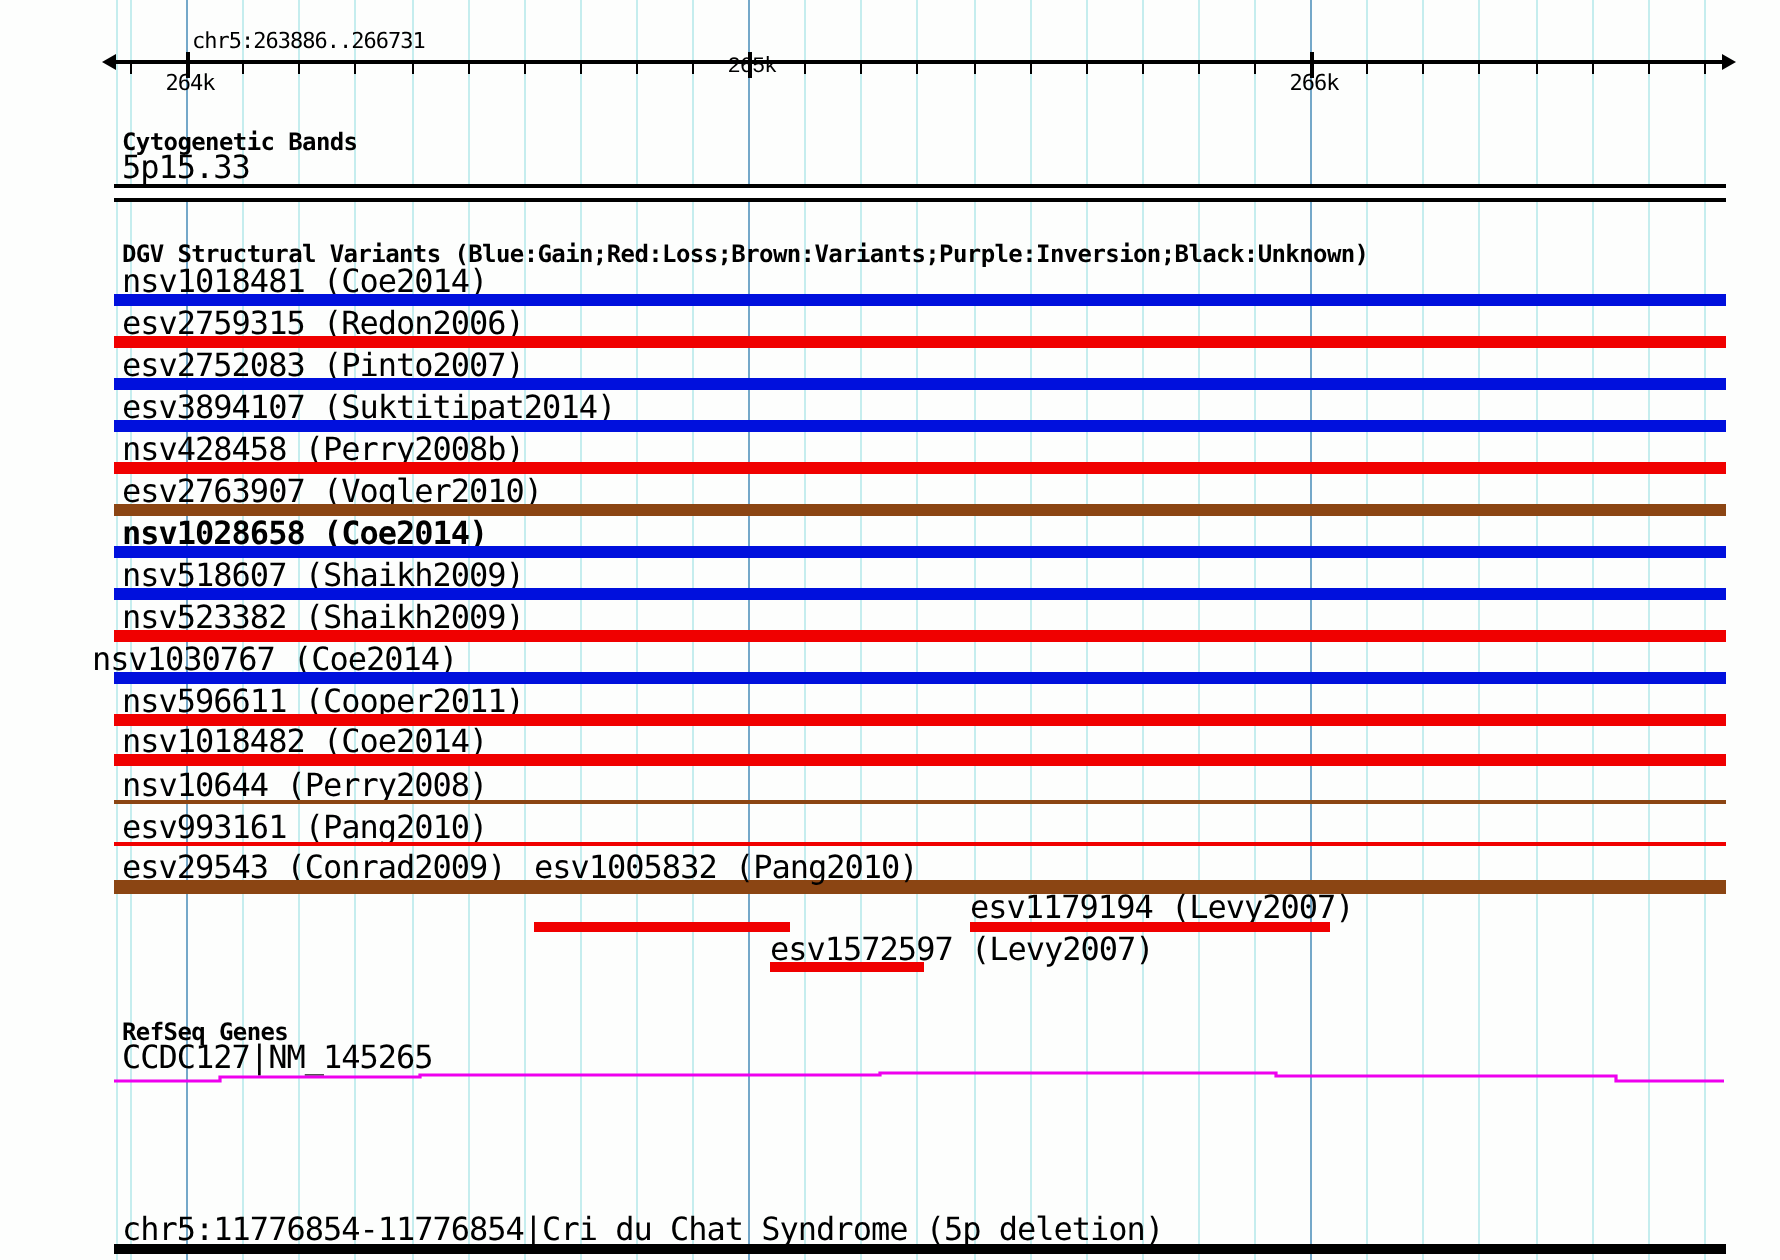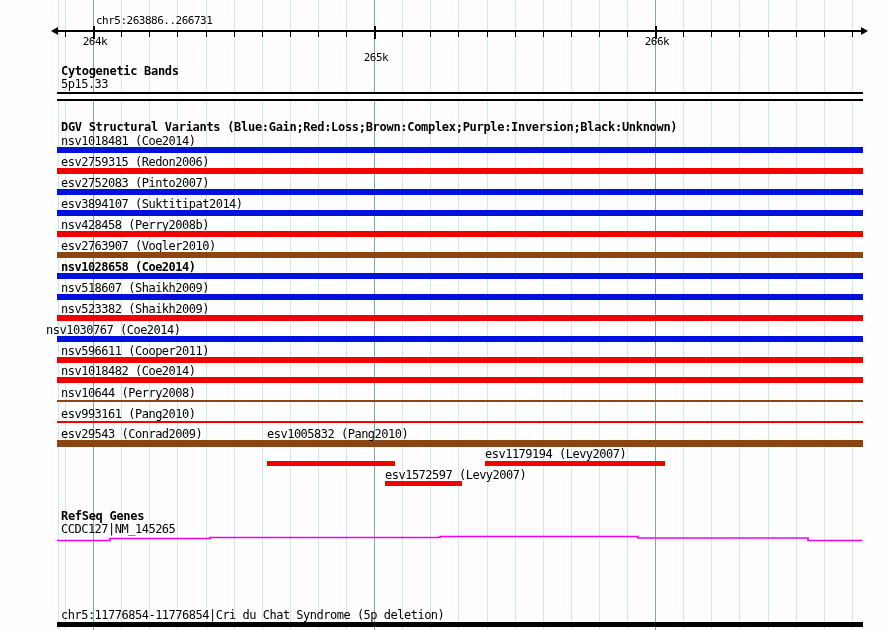--- a/index.html
+++ b/index.html
@@ -14,21 +14,21 @@
   .txt{position:absolute;white-space:pre;font-size:11px;line-height:12px;letter-spacing:-0.5px;}
   .section-title{position:absolute;font-weight:bold;font-size:12px;line-height:13px;letter-spacing:-0.3px;white-space:pre;}
   .ruler-line{position:absolute;background:#000;}
   .tick{position:absolute;background:#000;}
   .tick-label{position:absolute;font-size:11px;line-height:12px;letter-spacing:-0.5px;transform:translateX(-50%);}
   .arrow{position:absolute;width:0;height:0;}
   .arrow.left{border-top:4px solid transparent;border-bottom:4px solid transparent;border-right:7px solid #000;}
   .arrow.right{border-top:4px solid transparent;border-bottom:4px solid transparent;border-left:7px solid #000;}
   .band-box{position:absolute;background:#ffffff;border-top:2px solid #000;border-bottom:2px solid #000;box-sizing:border-box;}
   .feature-bar{position:absolute;}
-  .feature-label{position:absolute;font-size:12px;line-height:12px;letter-spacing:-0.5px;white-space:pre;cursor:pointer;}
+  .feature-label{position:absolute;font-size:16px;line-height:12px;letter-spacing:-0.5px;white-space:pre;cursor:pointer;}
   #gene-svg{position:absolute;left:0;top:0;pointer-events:none;}
 </style>
 </head>
 <body>
 
 <div id="screen">
   <div id="gridlines">
       <div class="gridline boundary" style="left: 58px;"></div>
       <div class="gridline minor" style="left: 65px;"></div>
       <div class="gridline minor" style="left: 93px;"></div>
@@ -94,32 +94,32 @@
       <div class="tick" style="left: 683px; top: 32px; width: 1px; height: 5px;"></div>
       <div class="tick" style="left: 711px; top: 32px; width: 1px; height: 5px;"></div>
       <div class="tick" style="left: 739px; top: 32px; width: 1px; height: 5px;"></div>
       <div class="tick" style="left: 768px; top: 32px; width: 1px; height: 5px;"></div>
       <div class="tick" style="left: 796px; top: 32px; width: 1px; height: 5px;"></div>
       <div class="tick" style="left: 824px; top: 32px; width: 1px; height: 5px;"></div>
       <div class="tick" style="left: 852px; top: 32px; width: 1px; height: 5px;"></div>
       <div class="tick" style="left: 93px; top: 26px; width: 2px; height: 13px;"></div>
       <div class="tick-label" style="left: 95px; top: 36px;">264k</div>
       <div class="tick" style="left: 374px; top: 26px; width: 2px; height: 13px;"></div>
-      <div class="tick-label" style="left: 376px; top: 52px;">265k</div>
+      <div class="tick-label" style="left: 376px; top: 28px; font-family: Liberation Mono, monospace;">265k</div>
       <div class="tick" style="left: 655px; top: 26px; width: 2px; height: 13px;"></div>
       <div class="tick-label" style="left: 657px; top: 36px;">266k</div>
     </div>
 
   <div class="section-title" style="left:61px;top:65px;">Cytogenetic Bands</div>
   <div id="cytobands-track">
       <div class="feature-label" style="left: 61px; top: 78px;">5p15.33</div>
       <div class="band-box" style="left: 57px; top: 92px; width: 806px; height: 9px;"></div>
     </div>
 
-  <div class="section-title" style="left:61px;top:121px;">DGV Structural Variants (Blue:Gain;Red:Loss;Brown:Complex;Purple:Inversion;Black:Unknown)</div>
+  <div class="section-title" style="left:61px;top:121px;">DGV Structural Variants (Blue:Gain;Red:Loss;Brown:Variants;Purple:Inversion;Black:Unknown)</div>
   <div id="dgv-track">
       <div class="feature-label" style="left: 61px; top: 135px;">nsv1018481 (Coe2014)</div>
       <div class="feature-bar" style="left: 57px; top: 147px; width: 806px; height: 6px; background: rgb(0, 16, 221);"></div>
       <div class="feature-label" style="left: 61px; top: 156px;">esv2759315 (Redon2006)</div>
       <div class="feature-bar" style="left: 57px; top: 168px; width: 806px; height: 6px; background: rgb(240, 0, 0);"></div>
       <div class="feature-label" style="left: 61px; top: 177px;">esv2752083 (Pinto2007)</div>
       <div class="feature-bar" style="left: 57px; top: 189px; width: 806px; height: 6px; background: rgb(0, 16, 221);"></div>
       <div class="feature-label" style="left: 61px; top: 198px;">esv3894107 (Suktitipat2014)</div>
       <div class="feature-bar" style="left: 57px; top: 210px; width: 806px; height: 6px; background: rgb(0, 16, 221);"></div>
       <div class="feature-label" style="left: 61px; top: 219px;">nsv428458 (Perry2008b)</div>

